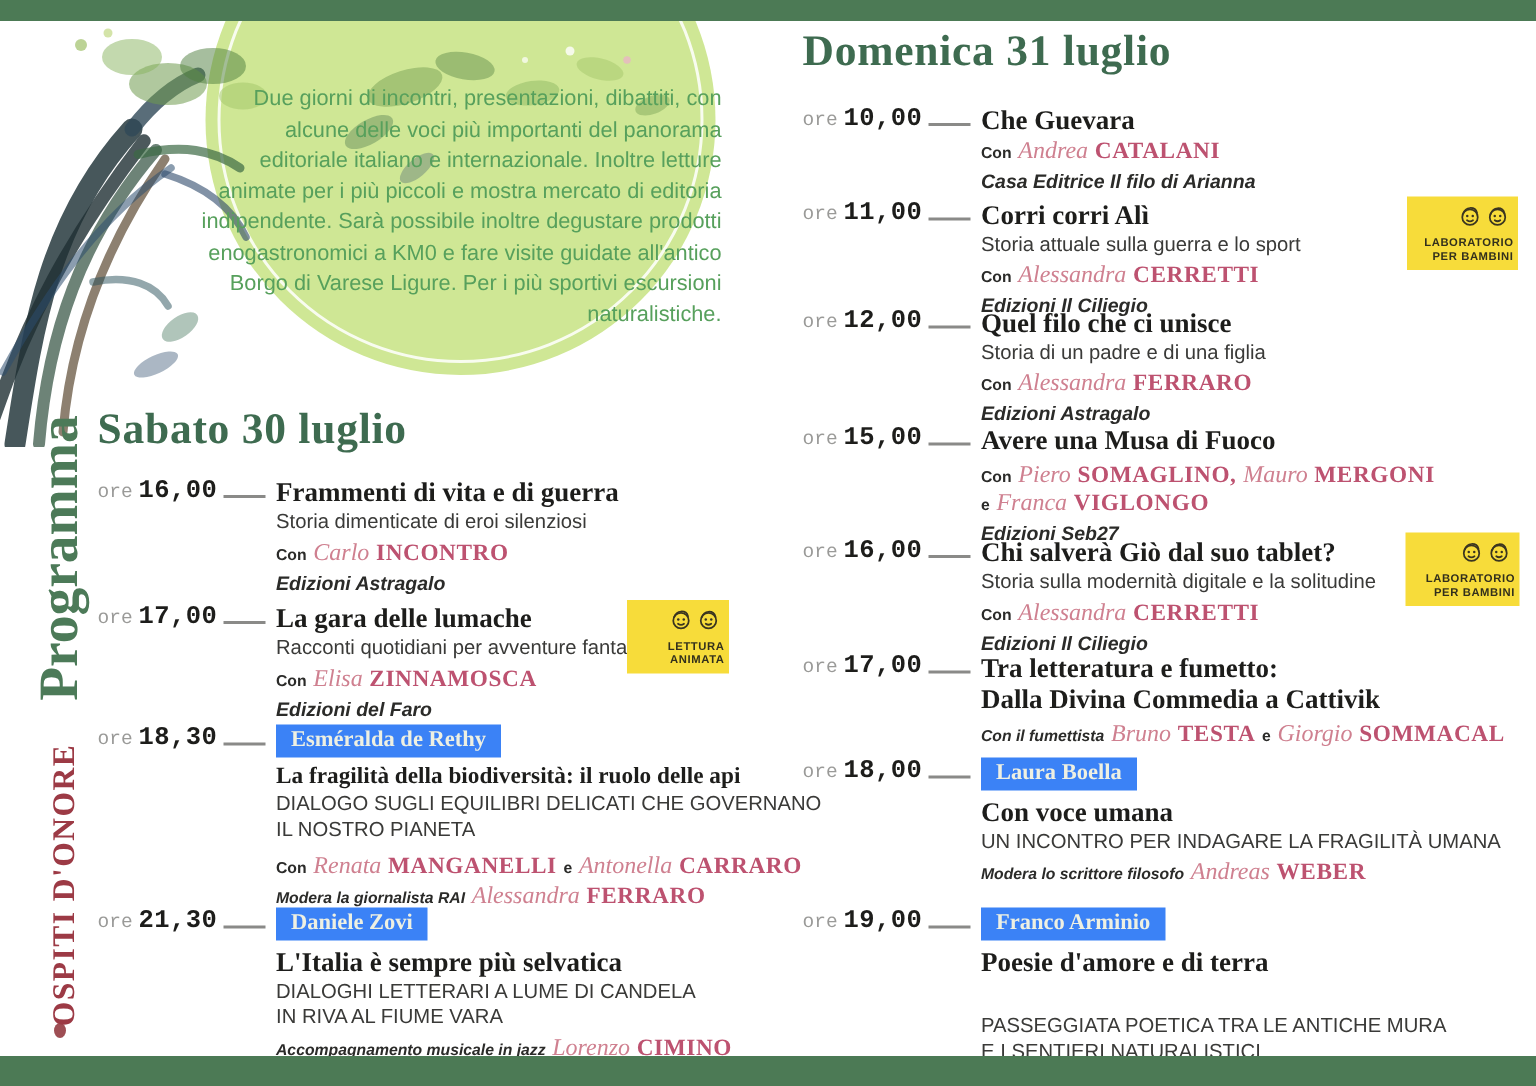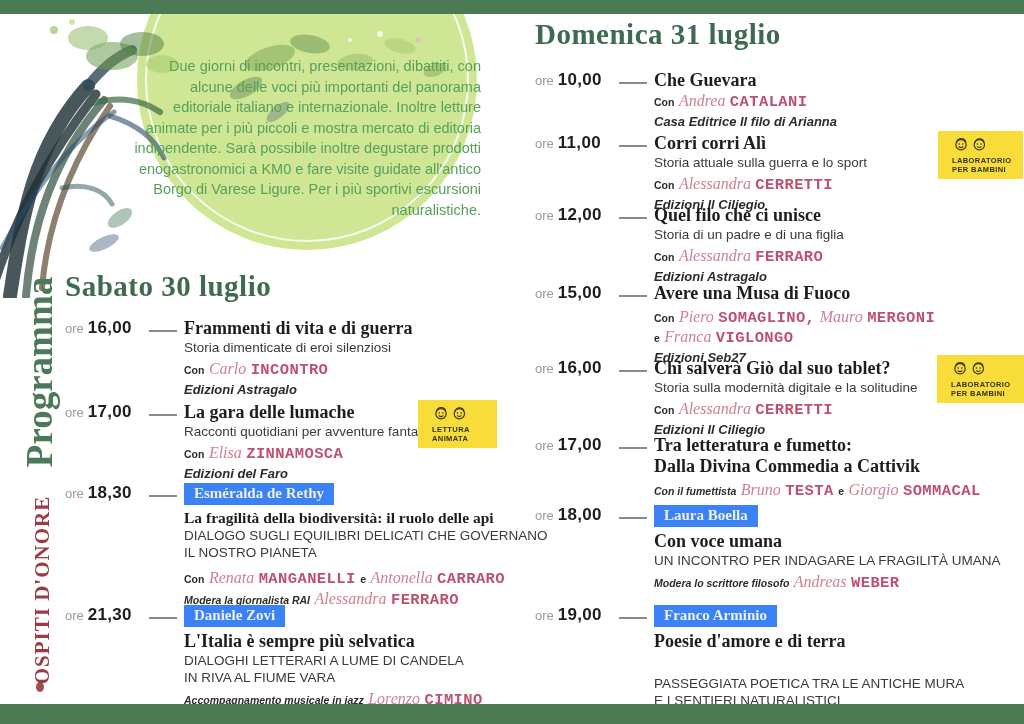--- a/index.html
+++ b/index.html
@@ -33,41 +33,41 @@
 
   
   .col{position:absolute;z-index:4;}
   .col-left{left:65px;top:270px;width:470px;height:434px;}
   .col-right{left:535px;top:18px;width:480px;height:686px;}
   .day-title{font-family:"Liberation Serif",serif;font-weight:700;color:#3e6b50;
     font-size:29px;letter-spacing:.5px;margin:0;}
 
   
   .event{position:absolute;left:0;display:flex;align-items:flex-start;}
-  .etime{display:flex;align-items:baseline;width:78px;flex:none;}
+  .etime{display:flex;align-items:baseline;width:78px;flex:none;font-family:Liberation Mono, monospace;}
   .ore{font-size:13px;color:#9a9a98;margin-right:4px;}
   .tnum{font-size:17px;font-weight:700;color:#1d1d1b;letter-spacing:.3px;}
   .edash{flex:none;width:28px;border-top:2px solid #8a8a88;margin:12px 7px 0 6px;}
   .ebody{flex:none;}
   .espeaker{display:inline-block;background:#3b82f6;color:#eef0e2;
     font-family:"Liberation Serif",serif;font-weight:700;font-size:15px;
     padding:2px 10px 3px 10px;margin-bottom:4px;}
   .etitle{font-family:"Liberation Serif",serif;font-weight:700;font-size:18px;
     color:#1d1d1b;line-height:1.16;white-space:pre;}
   .edesc{font-size:13.5px;color:#3a3a38;line-height:1.26;margin-top:0;white-space:pre;}
   .ecredit{margin-top:4px;white-space:nowrap;}
   .clabel{font-size:10.5px;font-weight:700;color:#2b2b29;}
   .clabel.it{font-style:italic;}
   .fname{font-family:"Liberation Serif",serif;font-style:italic;font-size:16px;color:#cf8090;}
-  .lname{font-family:Liberation Mono, monospace;font-weight:700;font-size:15.5px;
+  .lname{font-family:Liberation Serif, serif;font-weight:700;font-size:15.5px;
     color:#bd5270;letter-spacing:.4px;}
   .enote{font-size:13px;font-style:italic;font-weight:700;color:#2b2b29;margin-top:3px;}
 
   
-  .badge{position:absolute;background:#f7dc3a;z-index:5;text-align:left;padding:5px 3px 4px 14px;}
+  .badge{position:absolute;background:#f7dc3a;z-index:5;text-align:right;padding:5px 3px 4px 3px;}
   .btxt{font-size:7.5px;font-weight:700;color:#33301c;letter-spacing:.4px;
     line-height:1.25;white-space:pre-line;margin-top:1px;}
 </style>
 </head>
 <body>
 
 <div class="page">
 
   <div class="top-bar"></div>
   <div class="bottom-bar"></div>

